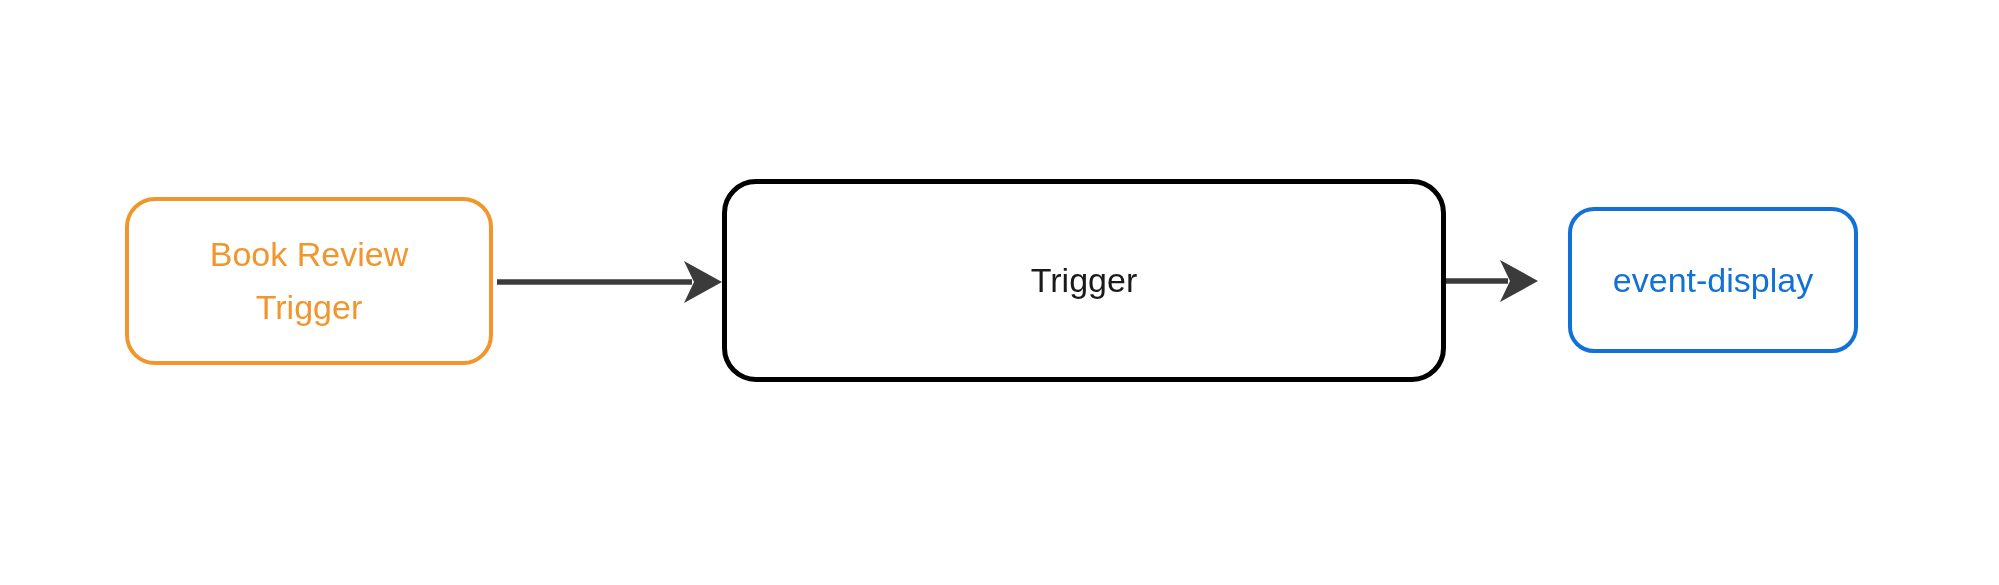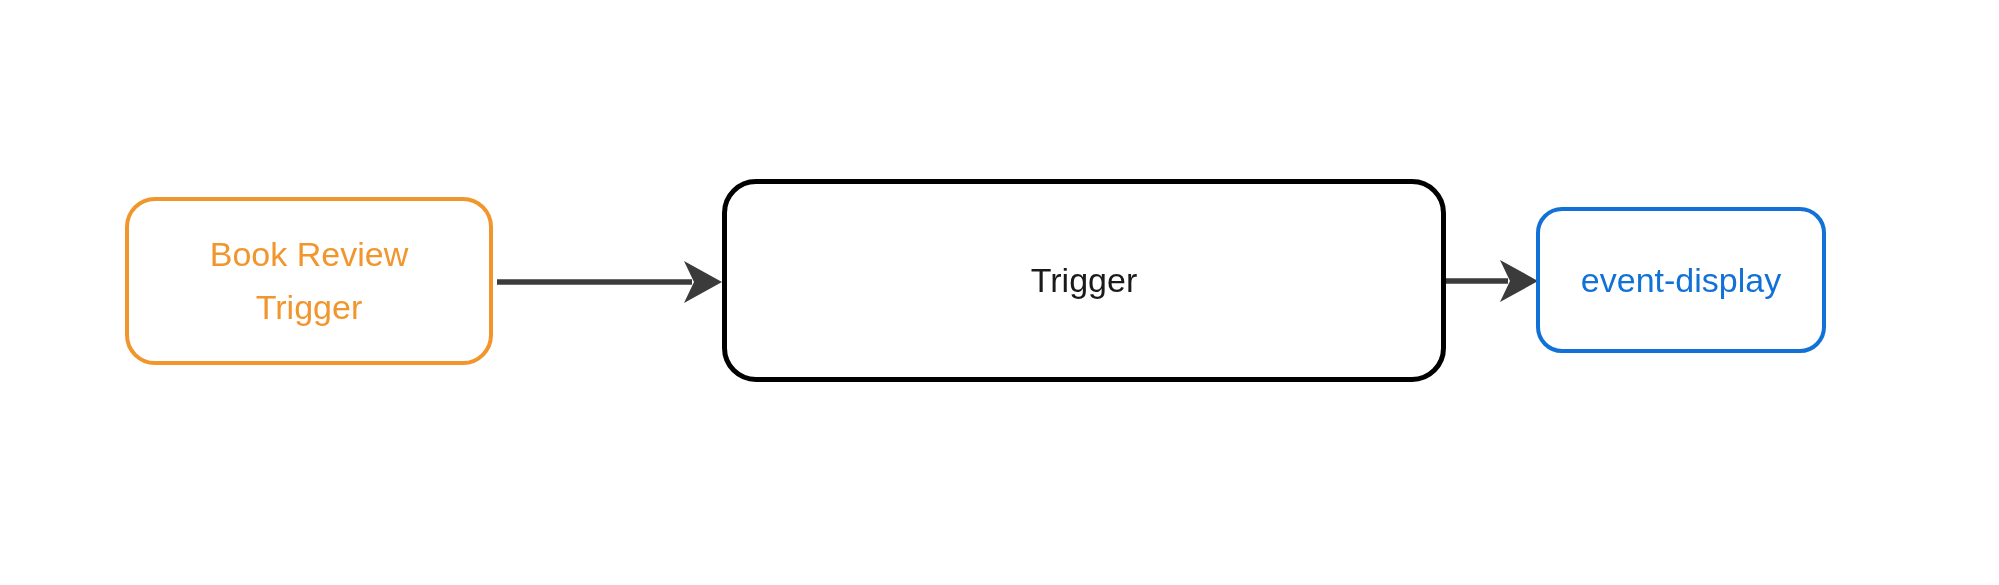--- a/index.html
+++ b/index.html
@@ -52,21 +52,21 @@
   #node-trigger {
     left: 722px;
     top: 179px;
     width: 724px;
     height: 203px;
     border: 5px solid #000000;
     border-radius: 34px;
     color: #1a1a1a;
   }
   #node-display {
-    left: 1536px;
+    left: 1568px;
     top: 207px;
     width: 290px;
     height: 146px;
     border: 4px solid #1271D6;
     border-radius: 26px;
     color: #1271D6;
   }
 </style>
 </head>
 <body>

